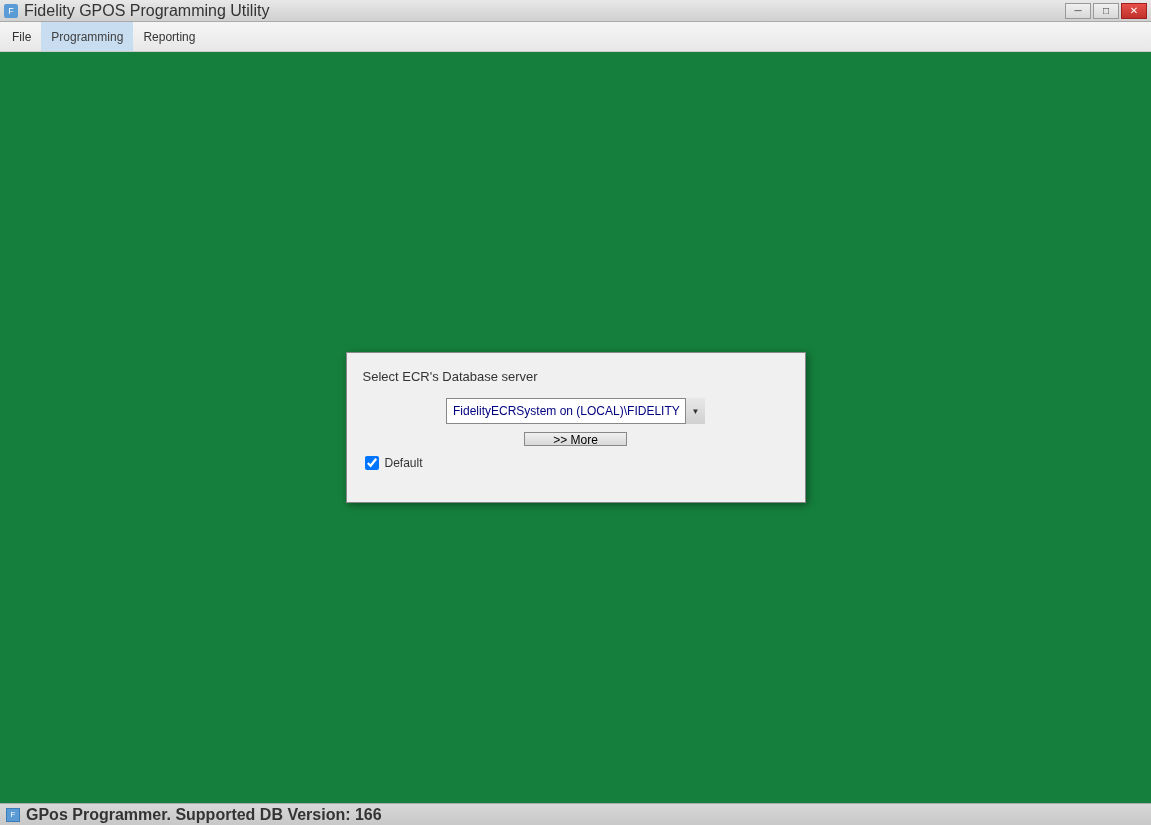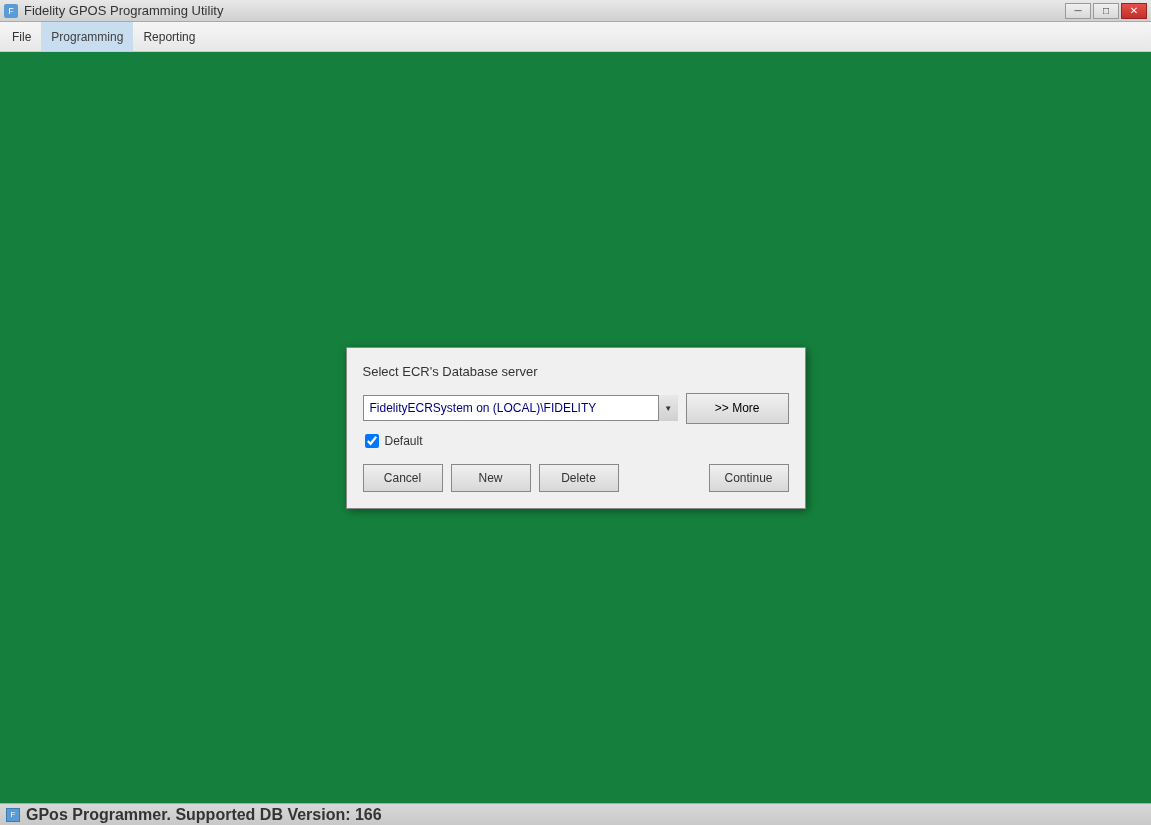--- a/index.html
+++ b/index.html
@@ -35,21 +35,21 @@
       height: 14px;
       background: #5b9bd5;
       border-radius: 2px;
       display: flex;
       align-items: center;
       justify-content: center;
       font-size: 9px;
       color: white;
     }
     .title-bar-text {
-      font-size: 13px;
+      font-size: 16px;
       color: #333;
     }
     .title-bar-controls {
       display: flex;
       gap: 2px;
     }
     .title-bar-btn {
       width: 26px;
       height: 16px;
       border: 1px solid #999;
@@ -113,20 +113,21 @@
       font-size: 13px;
       color: #333;
       margin-bottom: 14px;
       font-weight: normal;
     }
     .dialog-row {
       display: flex;
       align-items: center;
       gap: 8px;
       margin-bottom: 10px;
+      flex-direction: column;
     }
     .dialog-select-wrapper {
       position: relative;
       flex: 1;
     }
     .dialog-select {
       width: 100%;
       height: 26px;
       border: 1px solid #888;
       background: white;
@@ -145,21 +146,21 @@
       background: linear-gradient(to bottom, #e8e8e8, #d0d0d0);
       border-left: 1px solid #888;
       display: flex;
       align-items: center;
       justify-content: center;
       font-size: 8px;
       color: #333;
       pointer-events: none;
     }
     .more-btn {
-      height: 31px;
+      height: 14px;
       padding: 0 28px;
       border: 1px solid #888;
       background: linear-gradient(to bottom, #f0f0f0, #d8d8d8);
       cursor: pointer;
       font-size: 12px;
       white-space: nowrap;
     }
 
     
     .checkbox-row {
@@ -265,26 +266,20 @@
         <div class="select-arrow">▼</div>
       </div>
       <button class="more-btn">&gt;&gt; More</button>
     </div>
 
     <div class="checkbox-row">
       <input type="checkbox" id="defaultCheck" checked="" style="">
       <label for="defaultCheck" class="checkbox-label">Default</label>
     </div>
 
-    <div class="button-row">
-      <button class="dialog-btn">Cancel</button>
-      <button class="dialog-btn">New</button>
-      <button class="dialog-btn">Delete</button>
-      <button class="dialog-btn continue">Continue</button>
-    </div>
   </div>
 
 </div>
 
 <div class="status-bar">
   <div class="status-icon">F</div>
   <span class="status-text">GPos Programmer. Supported DB Version: 166</span>
 </div>
 
 </body></html>

